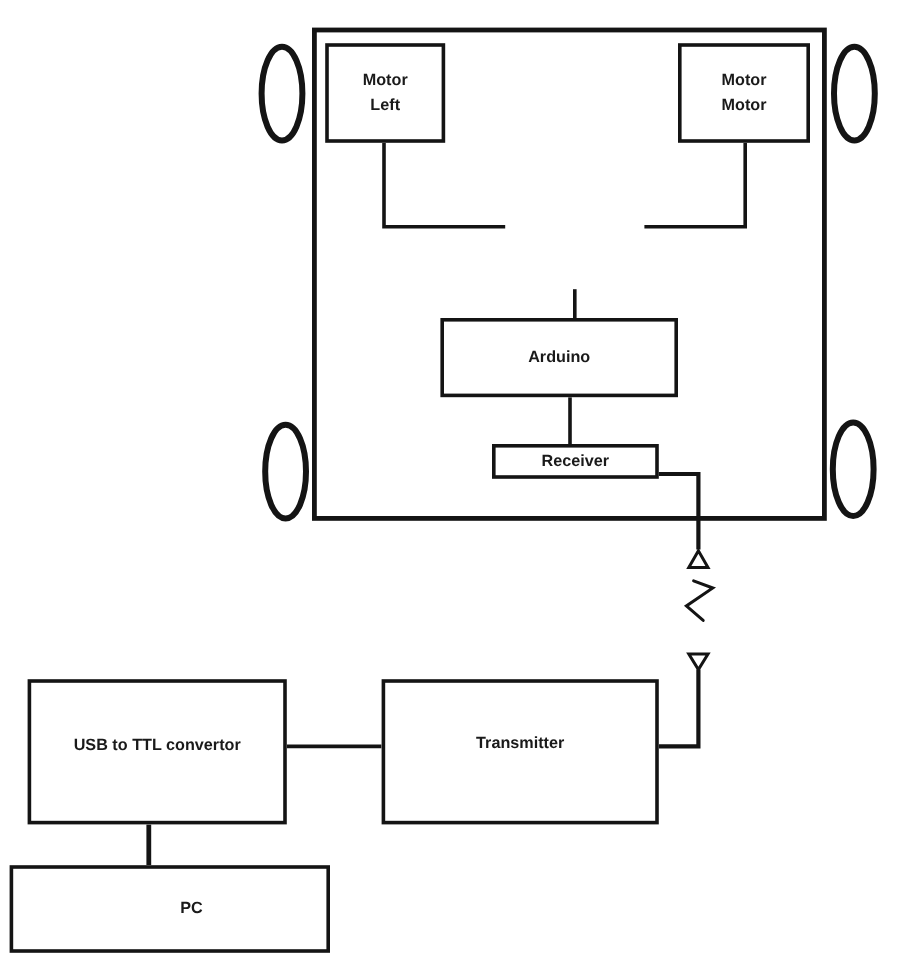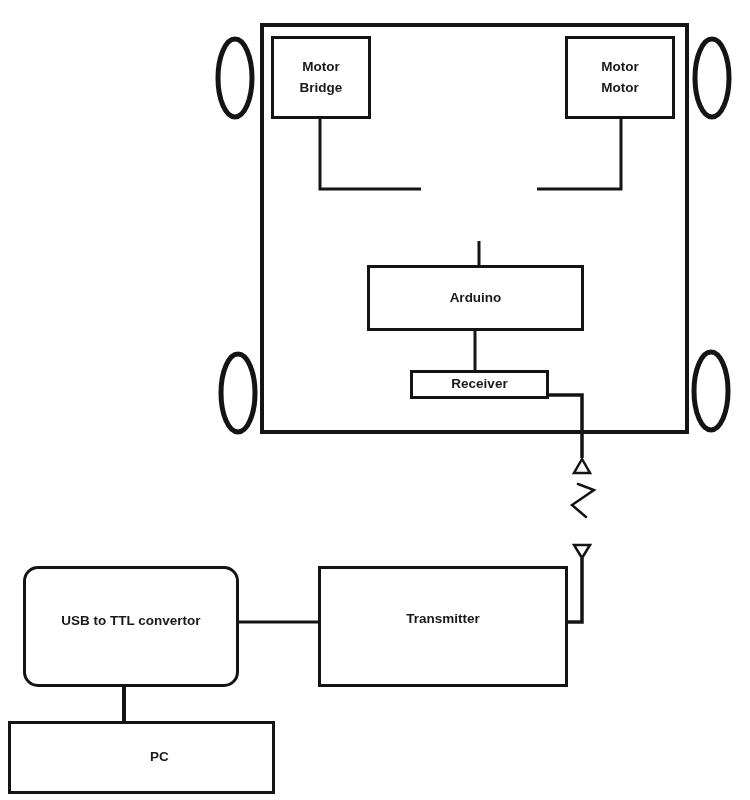--- a/index.html
+++ b/index.html
@@ -32,24 +32,24 @@
     position: absolute;
     border: 4px solid #141414;
     background: transparent;
     z-index: 1;
   }
   
   .chassis          { left: 260px; top: 23px;  width: 429px; height: 411px; }
   .motor-right      { left: 271px; top: 36px;  width: 100px; height: 83px; }
   .motor-left       { left: 565px; top: 36px;  width: 110px; height: 83px; }
   .h-bridge         { left: 421px; top: 167px; width: 116px; height: 74px; }
-  .arduino          { left: 367px; top: 265px; width: 217px; height: 66px; }
+  .arduino          { left: 367px; top: 265px; width: 198px; height: 66px; }
   .receiver         { left: 410px; top: 370px; width: 139px; height: 29px; }
-  .transmitter      { left: 318px; top: 566px; width: 250px; height: 121px; padding-bottom: 14px; }
-  .usb-ttl          { left: 23px;  top: 566px; width: 216px; height: 121px; padding-bottom: 10px; border-radius: 15px; }
+  .transmitter      { left: 318px; top: 566px; width: 231px; height: 121px; padding-bottom: 14px; }
+  .usb-ttl          { left: 23px;  top: 566px; width: 216px; height: 121px; padding-bottom: 10px; }
   .pc               { left: 8px;   top: 721px; width: 267px; height: 73px; padding-left: 36px; }
 </style>
 </head>
 <body>
 
 <div class="stage">
 
   <svg width="750" height="800" viewBox="0 0 750 800">
 
     <ellipse cx="235" cy="78" rx="17" ry="39" fill="none" stroke="#141414" stroke-width="5"></ellipse>
@@ -75,21 +75,21 @@
 
     <line x1="239" y1="622" x2="318" y2="622" stroke="#141414" stroke-width="3"></line>
 
     <line x1="124" y1="687" x2="124" y2="721" stroke="#141414" stroke-width="4"></line>
   </svg>
 
   <div class="chassis"></div>
 
   <div class="box motor-right">
     <span>Motor</span>
-    <span>Bridge</span>
+    <span>Left</span>
   </div>
 
   <div class="box motor-left">
     <span>Motor</span>
     <span>Motor</span>
   </div>
 
 
   <div class="box arduino">
     <span>Arduino</span>

